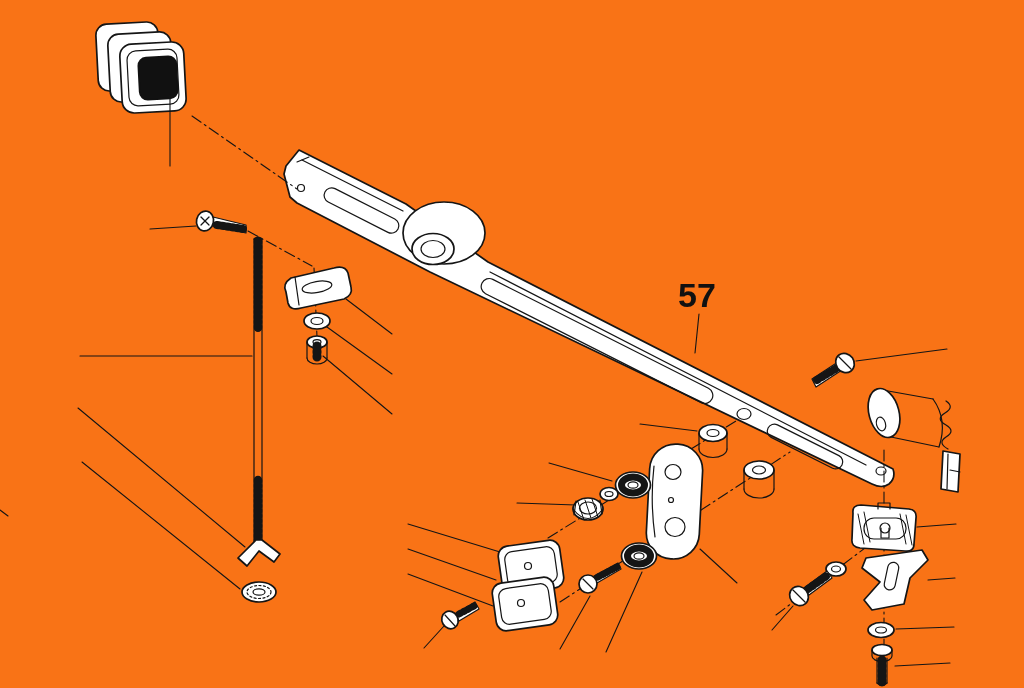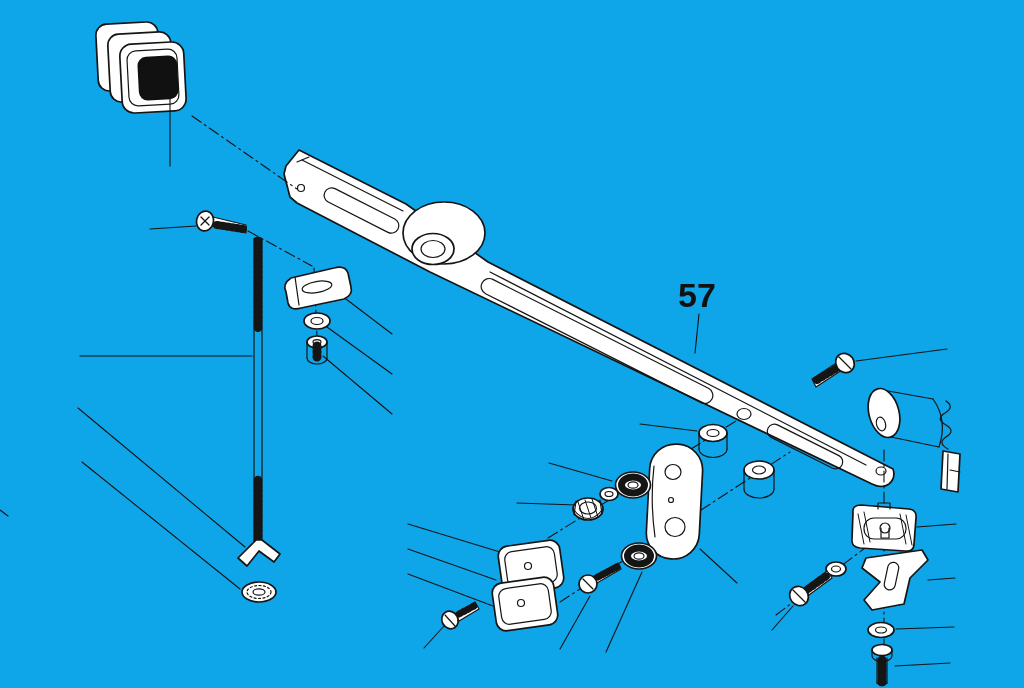--- a/index.html
+++ b/index.html
@@ -1,17 +1,17 @@
 <!DOCTYPE html>
 <html><head>
 <meta charset="utf-8">
 <style>
   html,body{margin:0;padding:0;background:#ffffff;}
   body{width:1024px;height:688px;overflow:hidden;font-family:"Liberation Sans",sans-serif;}
-  .canvas{position:relative;width:1024px;height:688px;background:#0ea5e9;}
+  .canvas{position:relative;width:1024px;height:688px;background:#f97316;}
   svg{display:block;}
   .ink{stroke:#151515;fill:none;stroke-width:1.7;stroke-linecap:round;stroke-linejoin:round;}
   .ld{stroke-width:1.1;}                       
   .dd{stroke-width:1.1;stroke-dasharray:11 4 2 4;} 
   .t{stroke-width:1.2;}                        
   .th{stroke-dasharray:1.8 3.2;}               
   .hatch{stroke-width:1;}
   .wf{fill:#ffffff;}
   .bk{fill:#111111;stroke:#111111;}
   text.part-label{font:700 34px "Liberation Sans",sans-serif;fill:#111;stroke:none;}

